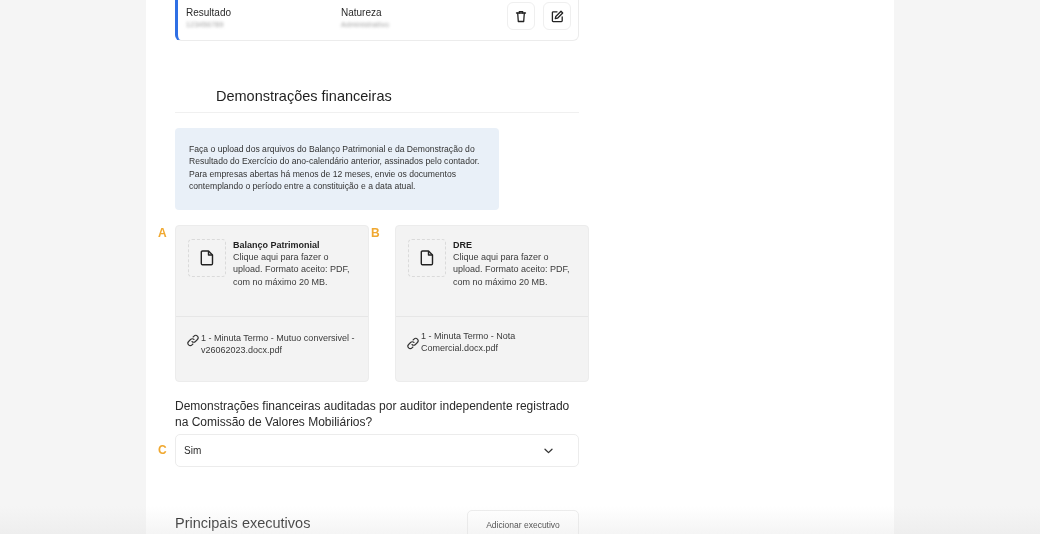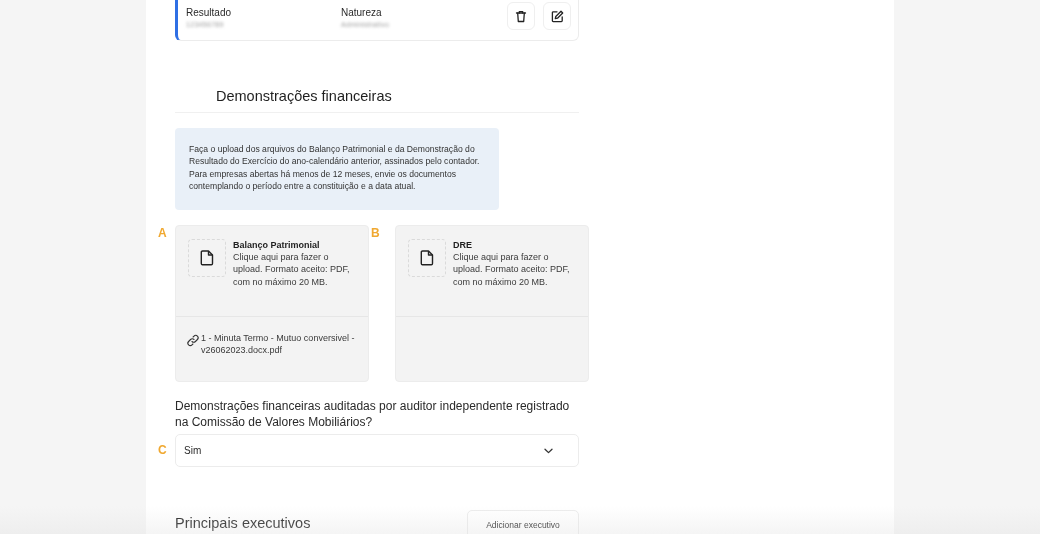--- a/index.html
+++ b/index.html
@@ -211,20 +211,27 @@
             <path d="M2.5 1h6l4 4v8.6a1.2 1.2 0 0 1-1.2 1.2H2.5a1.2 1.2 0 0 1-1.2-1.2V2.2A1.2 1.2 0 0 1 2.5 1z"></path>
             <path d="M8.5 1v4h4"></path>
           </svg>
         </div>
         <div class="upload-text">
           <div class="ttl">DRE</div>
           <div>Clique aqui para fazer o upload. Formato aceito: PDF, com no máximo 20 MB.</div>
         </div>
       </div>
       <div class="upload-divider"></div>
+      <div class="file-link">
+        <svg class="link-icon" width="13" height="13" viewBox="0 0 13 13" fill="none" stroke="#333" stroke-width="1.1" stroke-linecap="round">
+          <path d="M5.5 7.5a2.4 2.4 0 0 0 3.4 0l2-2a2.4 2.4 0 0 0-3.4-3.4l-.9.9"></path>
+          <path d="M7.5 5.5a2.4 2.4 0 0 0-3.4 0l-2 2a2.4 2.4 0 0 0 3.4 3.4l.9-.9"></path>
+        </svg>
+        <span class="fname">1 - Minuta Termo - Nota Comercial.docx.pdf</span>
+      </div>
     </div>
 
     <div class="question">Demonstrações financeiras auditadas por auditor independente registrado na Comissão de Valores Mobiliários?</div>
     <div class="marker C">C</div>
     <div class="select">
       <span class="sel-val">Sim</span>
       <svg width="9" height="6" viewBox="0 0 9 6" fill="none" stroke="#333" stroke-width="1.3" stroke-linecap="round" stroke-linejoin="round">
         <path d="M1 1.2l3.5 3.4L8 1.2"></path>
       </svg>
     </div>

